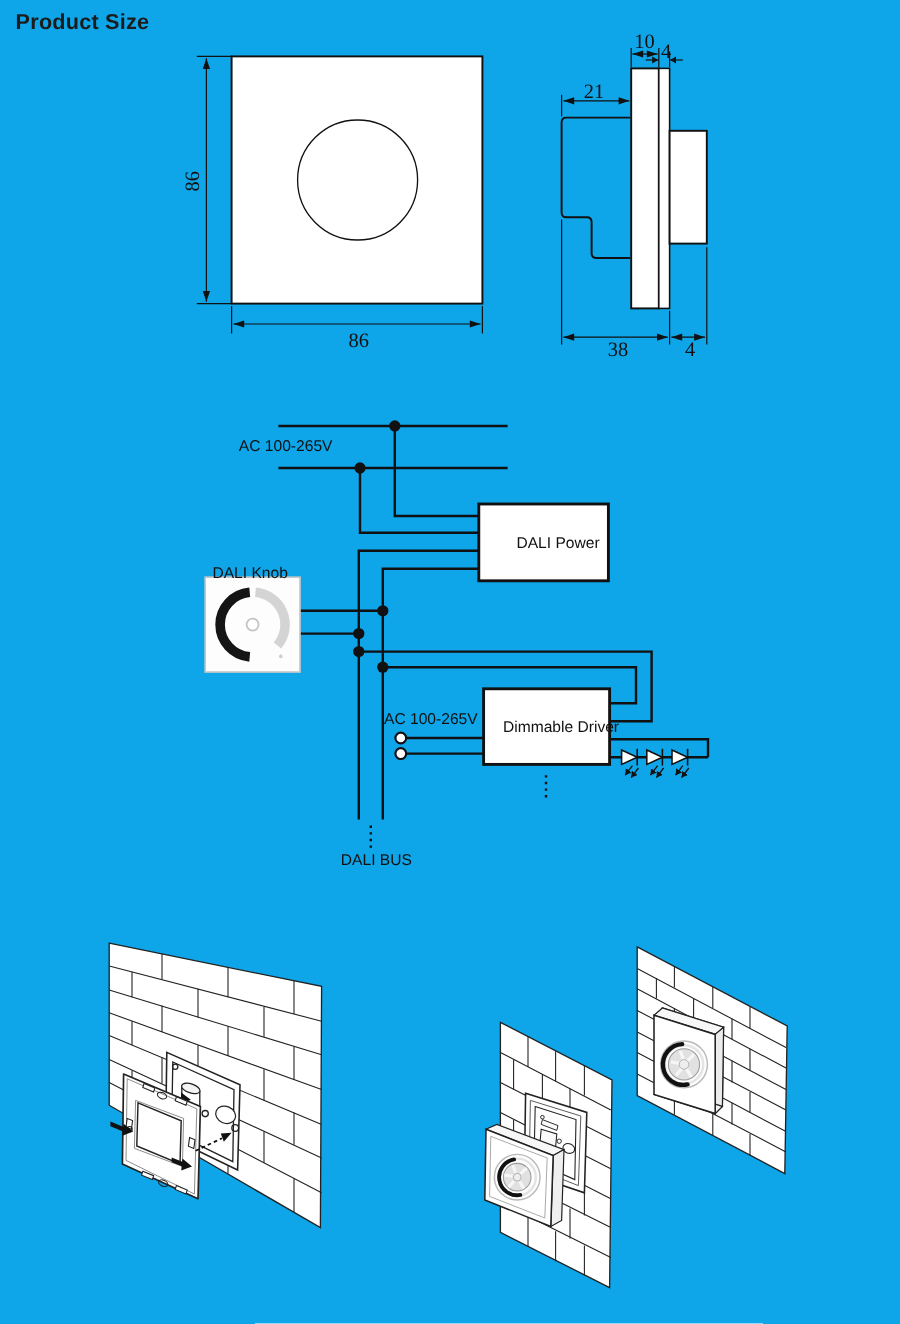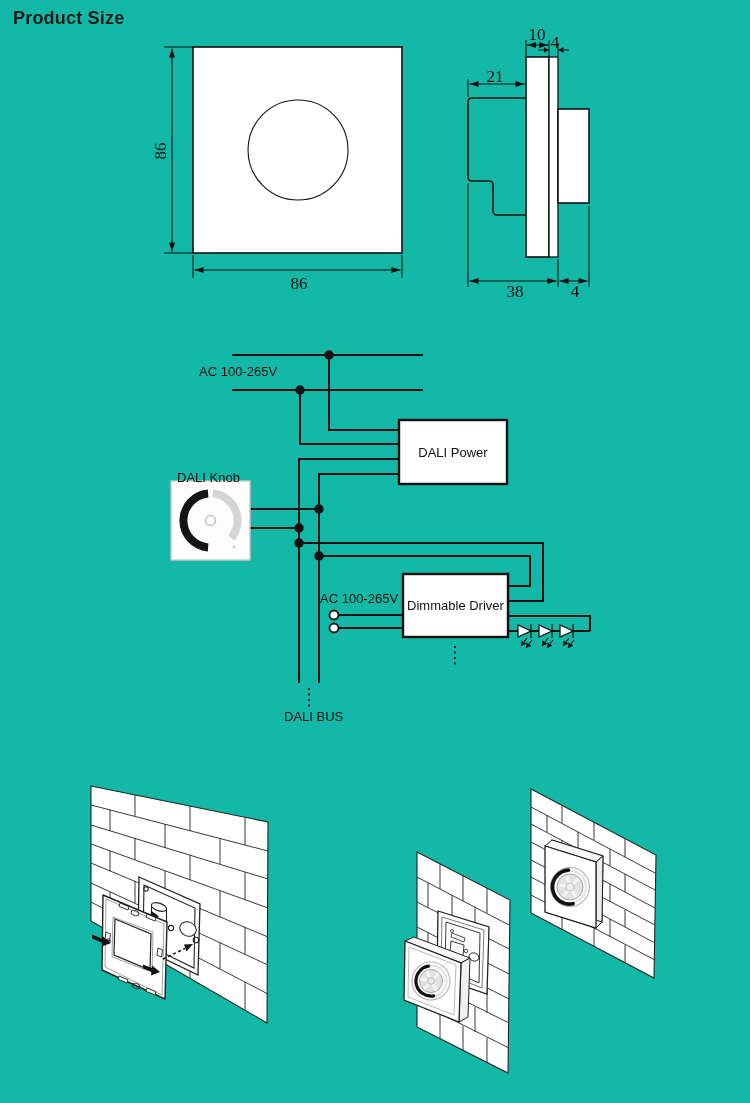--- a/index.html
+++ b/index.html
@@ -1,26 +1,26 @@
 <!DOCTYPE html>
 <html><head>
 <meta charset="utf-8">
 <style>
   html,body{margin:0;padding:0;background:#fff;}
-  .stage{position:relative;width:750px;height:1103px;background:#14b8a6;overflow:hidden;
+  .stage{position:relative;width:750px;height:1103px;background:#0ea5e9;overflow:hidden;
          font-family:"Liberation Sans",sans-serif;color:#1a1a1a;}
   .artlayer{position:absolute;left:0;top:0;width:750px;height:1103px;}
   .txt{position:absolute;white-space:nowrap;}
   .h{font-weight:700;font-size:18px;letter-spacing:.2px;color:#1c1c1c;}
   .dim{font-family:"Liberation Serif",serif;font-size:17px;color:#111;
        transform:translate(-50%,-50%);}
   .dim.vert{transform:translate(-50%,-50%) rotate(-90deg);}
   .lbl{font-size:13px;color:#111;}
   .boxlbl{position:absolute;display:flex;align-items:center;justify-content:center;
-          font-size:13px;color:#111;text-align:center;}
+          font-size:13px;color:#111;text-align:center;margin-left:12px;}
   .bullet{position:absolute;display:flex;align-items:flex-start;}
   .bullet .marker{width:9px;height:9px;background:#111;margin-top:7px;flex:0 0 auto;}
   .bullet .btxt{font-size:21px;line-height:23px;color:#141414;margin-left:9px;white-space:normal;}
 </style>
 </head>
 <body>
 
 <div class="stage">
 
   <svg class="artlayer" viewBox="0 0 750 1103" fill="none" stroke-linecap="butt">

